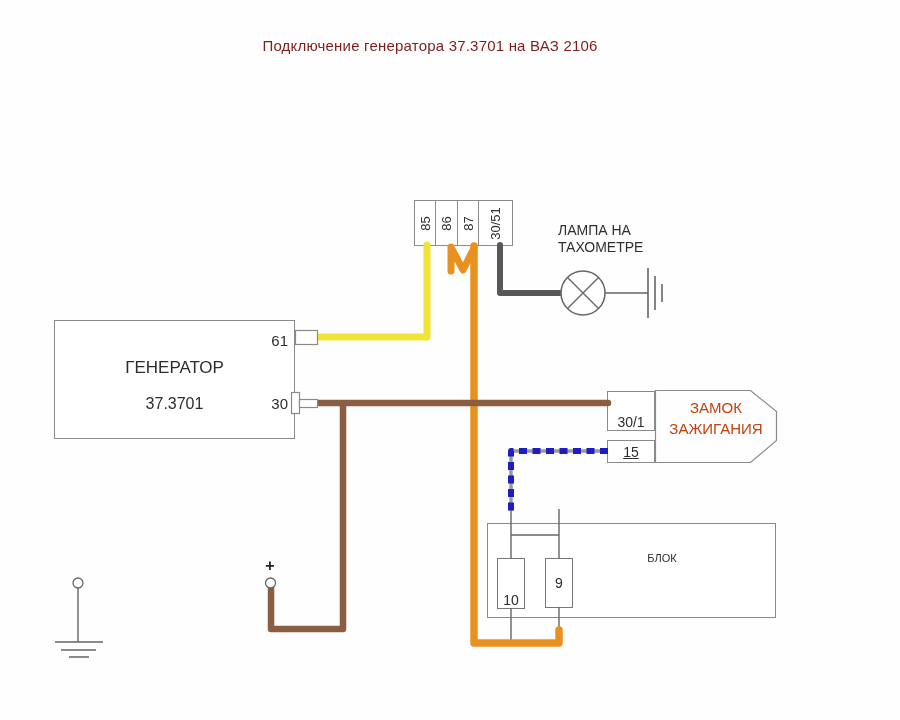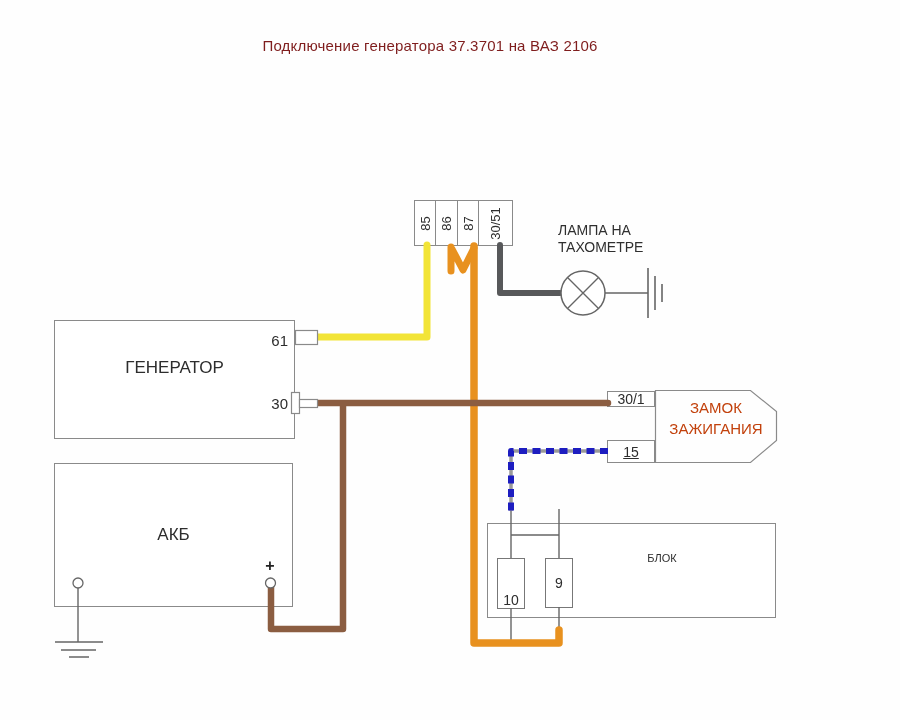--- a/index.html
+++ b/index.html
@@ -34,21 +34,21 @@
   .gen-t30 { position:absolute; right:6px; top:74px; font-size:15px; }
 
   
   .battery { left:54px; top:463px; width:239px; height:144px; display:flex; align-items:center; justify-content:center; }
   .bat-label { font-size:17px; }
   .bat-plus { position:absolute; left:263px; top:557px; width:14px; text-align:center; font-size:16px; font-weight:bold; color:#222; }
 
   
   .ign-terminal { position:absolute; border:1px solid #8a8a8a; background:#fff; box-sizing:border-box;
                   display:flex; align-items:center; justify-content:center; font-size:14px; }
-  .t301 { left:607px; top:391px; width:48px; height:16px; }
+  .t301 { left:607px; top:391px; width:48px; height:40px;align-items:flex-end; }
   .t15  { left:607px; top:440px; width:48px; height:23px;text-decoration:underline; }
   .ign-text { position:absolute; left:656px; top:397px; width:120px; text-align:center;
               font-size:15px; line-height:1.4; color:#c2410c; }
 
   
   .fusebox { left:487px; top:523px; width:289px; height:95px; }
   .fuse-text { position:absolute; right:6px; top:27px; width:214px; text-align:center;
                font-size:11px; line-height:1.35; color:#2f2f2f; }
   .fuse { position:absolute; border:1px solid #777; background:#fff; box-sizing:border-box;
           display:flex; align-items:center; justify-content:center; font-size:14px; }
@@ -79,27 +79,25 @@
     </div>
   </div>
 
   <div class="lamp-label">
     <div>ЛАМПА НА</div>
     <div>ТАХОМЕТРЕ</div>
   </div>
 
   <div class="box generator">
     <div class="gen-name">ГЕНЕРАТОР</div>
+    <div class="gen-model">37.3701</div>
     <div class="gen-t61">61</div>
     <div class="gen-t30">30</div>
   </div>
 
-  <div class="box battery">
-    <div class="bat-label">АКБ</div>
-  </div>
   <div class="bat-plus">+</div>
 
   <div class="ign-terminal t301">
     <span>30/1</span>
   </div>
   <div class="ign-terminal t15">
     <span>15</span>
   </div>
   <div class="ign-text">
     <div>ЗАМОК</div>

